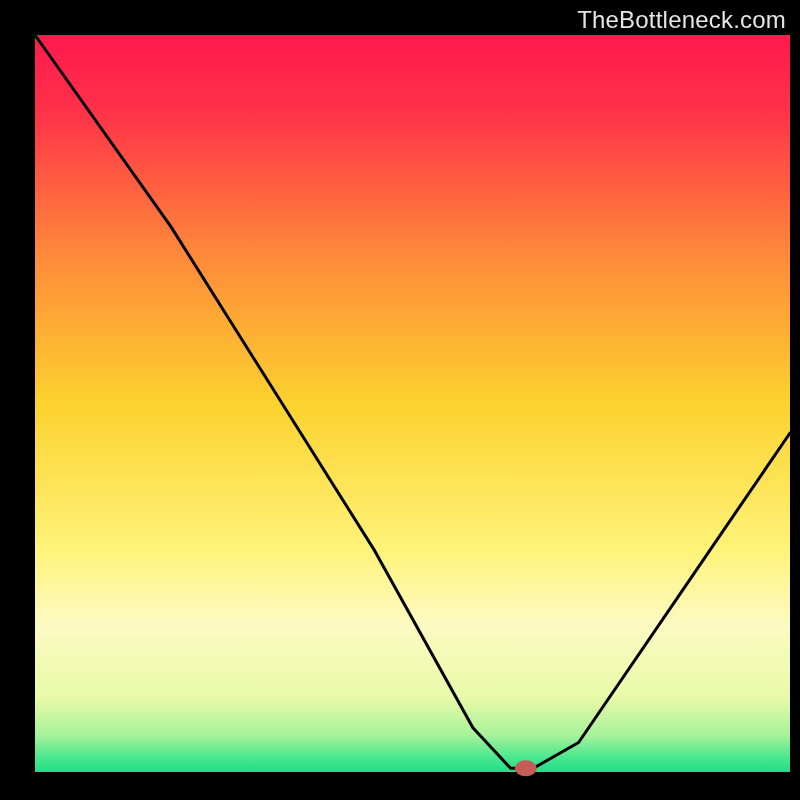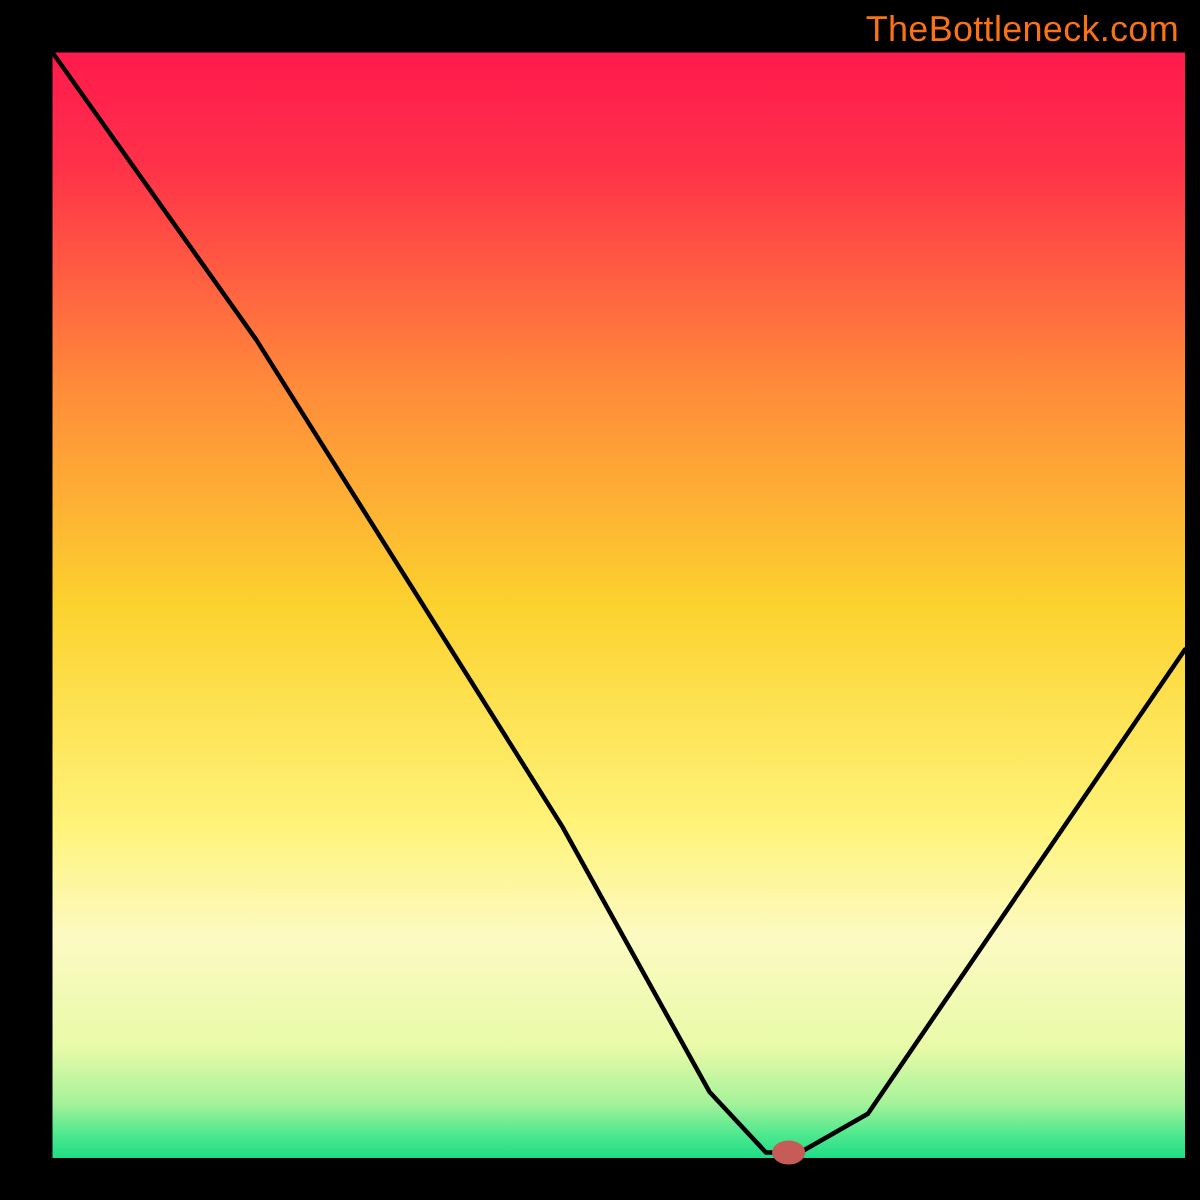--- a/index.html
+++ b/index.html
@@ -14,21 +14,21 @@
     position: relative;
     width: 800px;
     height: 800px;
   }
   .watermark {
     position: absolute;
     top: 6px;
     right: 14px;
     font-family: Arial, Helvetica, sans-serif;
     font-size: 24px;
-    color: #f97316;
+    color: #e5e5e5;
     z-index: 10;
     letter-spacing: 0.2px;
   }
   svg {
     display: block;
   }
 </style>
 </head>
 <body>
 

